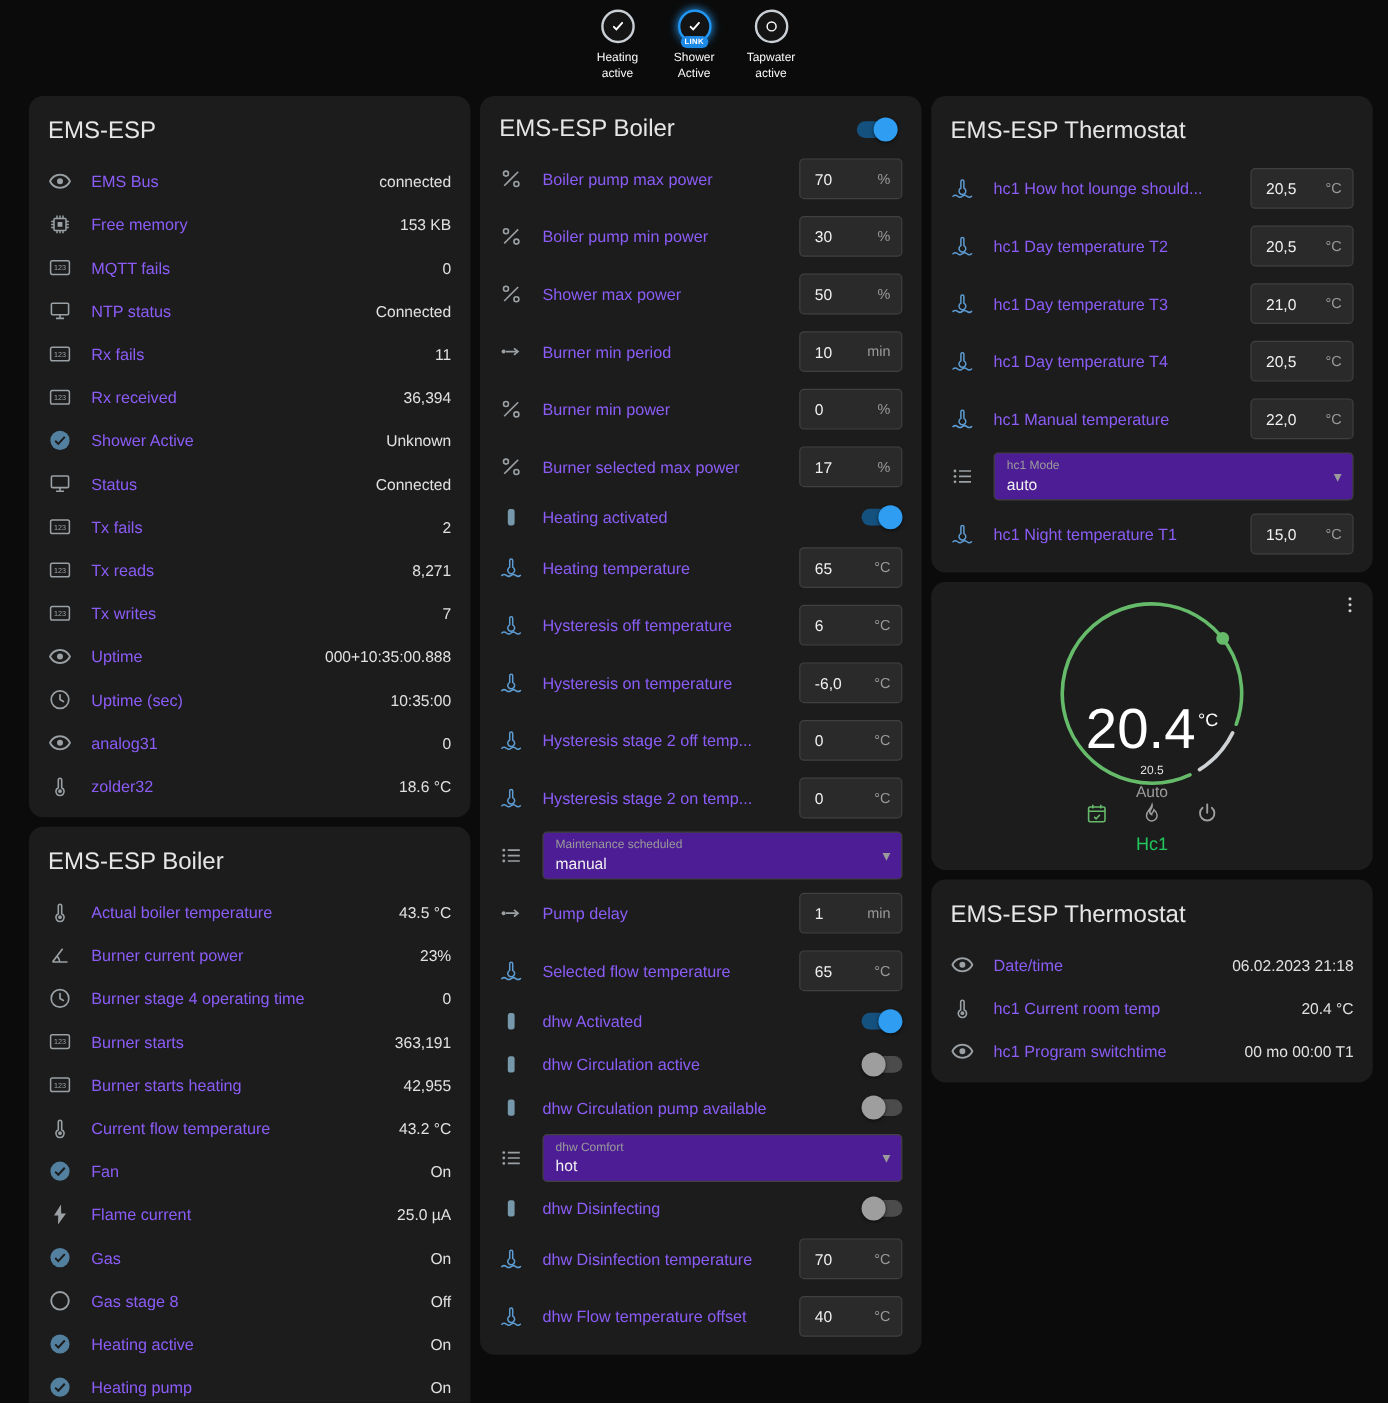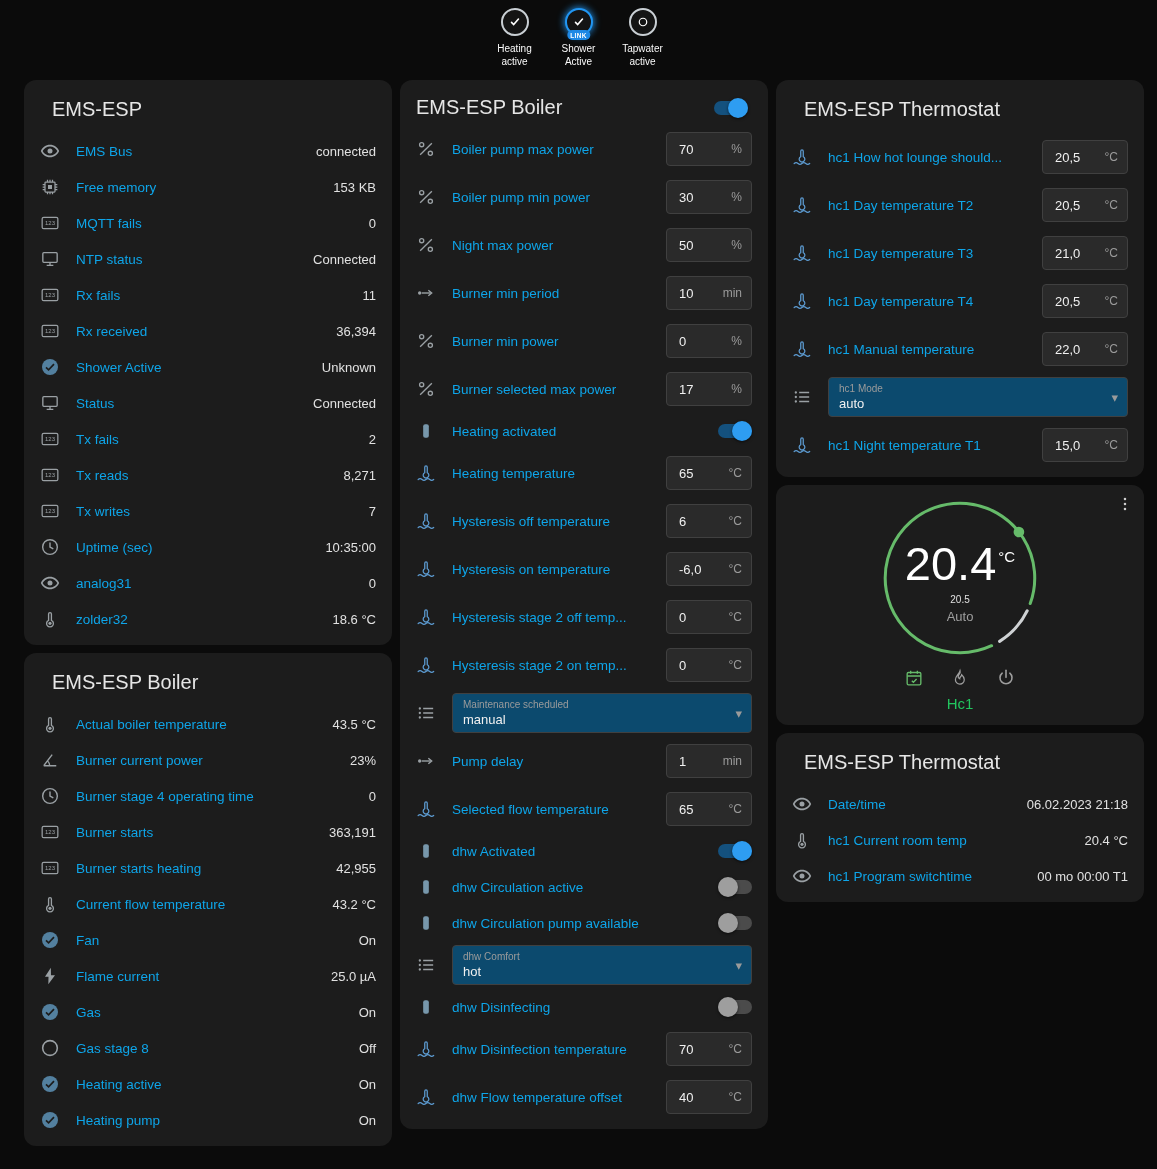--- a/index.html
+++ b/index.html
@@ -11,58 +11,58 @@
   .badge-circle{width:28px;height:28px;border-radius:50%;border:2px solid #c9cfd4;position:relative;display:flex;align-items:center;justify-content:center;box-sizing:border-box;background:#141414;}
   .badge-circle .icon svg{width:16px;height:16px;}
   .badge.active .badge-circle{border-color:#2196f3;box-shadow:0 0 7px 1px rgba(33,150,243,.85);}
   .link-chip{position:absolute;bottom:-6px;left:50%;transform:translateX(-50%);background:#1e88e5;color:#fff;font-size:6.5px;font-weight:700;letter-spacing:.3px;padding:1.5px 3.5px;border-radius:5px;}
   .badge-label{font-size:10px;line-height:1.3;color:#fafafa;text-align:center;}
 
   
   .columns{display:flex;gap:8px;padding:8px 14px 0 24px;align-items:flex-start;box-sizing:border-box;}
   .col{width:368px;min-width:368px;display:flex;flex-direction:column;gap:8px;}
   .card{background:#1c1c1c;border-radius:12px;padding-bottom:8px;}
-  .card-title{font-size:20px;font-weight:400;color:#e6e6e6;padding:18px 28px 12px;}
+  .card-title{font-size:20px;font-weight:400;color:#e6e6e6;padding:18px 16px 12px;}
   .card-head{display:flex;align-items:center;justify-content:space-between;padding:16px 20px 6px 16px;}
   .card-head .card-title{padding:0;}
 
   
   .rows{padding:0 16px;}
   .row{display:flex;align-items:center;gap:16px;min-height:36px;}
   .row-number,.row-select{min-height:48px;}
   .row-toggle{min-height:36px;}
   .icon{color:#9aa0a4;display:inline-flex;flex:0 0 auto;}
   .icon svg{width:20px;height:20px;display:block;}
   .icon-thermo-water{color:#5d9cd3;}
   .icon-check-circle{color:#53809f;}
   .icon-module{color:#7797ab;}
-  .label{flex:1;font-size:13.5px;color:#0ea5e9;white-space:nowrap;overflow:hidden;text-overflow:ellipsis;}
+  .label{flex:1;font-size:13.5px;color:#8b5cf6;white-space:nowrap;overflow:hidden;text-overflow:ellipsis;}
   .value{font-size:13px;color:#e1e1e1;white-space:nowrap;}
 
   .numbox{min-width:86px;background:#2a2a2a;border:1px solid #404040;border-radius:4px;height:34px;display:flex;align-items:center;justify-content:space-between;gap:10px;padding:0 9px 0 12px;box-sizing:border-box;}
   .num-value{font-size:13px;color:#f0f0f0;}
   .num-unit{font-size:12px;color:#9b9b9b;}
 
   .switch{width:34px;height:14px;border-radius:7px;background:#4b4b4b;position:relative;flex:0 0 auto;cursor:pointer;}
   .switch .thumb{position:absolute;top:-3px;left:0;width:20px;height:20px;border-radius:50%;background:#9e9e9e;box-shadow:0 1px 3px rgba(0,0,0,.6);}
   .switch.on{background:#14517e;}
   .switch.on .thumb{left:14px;background:#2e9df2;}
 
-  .select-box{flex:1;position:relative;background:#0c4a6e;border:1px solid #404040;border-radius:4px;height:40px;box-sizing:border-box;display:flex;flex-direction:column;justify-content:center;gap:2px;padding:0 26px 0 10px;}
+  .select-box{flex:1;position:relative;background:#4c1d95;border:1px solid #404040;border-radius:4px;height:40px;box-sizing:border-box;display:flex;flex-direction:column;justify-content:center;gap:2px;padding:0 26px 0 10px;}
   .select-label{font-size:10px;color:#9b9b9b;}
   .select-value{font-size:13px;color:#f0f0f0;}
   .caret{position:absolute;right:9px;top:50%;transform:translateY(-50%);color:#9b9b9b;font-size:13px;}
 
   
   .dial-card{position:relative;height:240px;box-sizing:border-box;padding:8px 12px;display:flex;flex-direction:column;align-items:center;}
   .menu-dots{position:absolute;top:10px;right:10px;color:#cfcfcf;cursor:pointer;}
   .menu-dots svg{width:18px;height:18px;}
   .dial-wrap{position:relative;width:180px;height:172px;margin-top:2px;}
   .dial-ring{width:178px;height:178px;position:absolute;top:-6px;left:1px;}
-  .dial-text{position:absolute;inset:0;display:flex;flex-direction:column;align-items:center;justify-content:center;padding-top:2px;}
+  .dial-text{position:absolute;inset:0;display:flex;flex-direction:column;align-items:center;justify-content:flex-end;padding-top:2px;}
   .dial-temp{font-size:47px;color:#fff;line-height:1;}
   .dial-unit{font-size:15px;color:#fff;vertical-align:18px;margin-left:2px;}
   .dial-target{font-size:10px;color:#e0e0e0;margin-top:7px;}
   .dial-mode{font-size:13px;color:#9e9e9e;margin-top:4px;}
   .dial-actions{display:flex;gap:26px;margin-top:1px;}
   .dial-actions .icon{color:#9e9e9e;cursor:pointer;}
   .dial-actions .icon.green{color:#66bb6a;}
   .dial-name{font-size:15px;color:#22c55e;margin-top:7px;}
 </style>
 </head>
@@ -218,20 +218,29 @@
             <span class="icon icon-counter">
               <svg viewBox="0 0 24 24">
                 <rect x="2.6" y="5.2" width="18.8" height="13.6" rx="1.8" fill="none" stroke="currentColor" stroke-width="1.5"></rect>
                 <text x="12" y="14.8" font-size="7.2" text-anchor="middle" fill="currentColor" stroke="none">123</text>
               </svg>
             </span>
             <span class="label">Tx writes</span>
             <span class="value">7</span>
           </div>
           <div class="row row-sensor">
+            <span class="icon icon-eye">
+              <svg viewBox="0 0 24 24">
+                <path fill="currentColor" d="M12,9A3,3 0 0,1 15,12A3,3 0 0,1 12,15A3,3 0 0,1 9,12A3,3 0 0,1 12,9M12,4.5C17,4.5 21.27,7.61 23,12C21.27,16.39 17,19.5 12,19.5C7,19.5 2.73,16.39 1,12C2.73,7.61 7,4.5 12,4.5M3.18,12C4.83,15.36 8.24,17.5 12,17.5C15.76,17.5 19.17,15.36 20.82,12C19.17,8.64 15.76,6.5 12,6.5C8.24,6.5 4.83,8.64 3.18,12Z"></path>
+              </svg>
+            </span>
+            <span class="label">Uptime</span>
+            <span class="value">000+10:35:00.888</span>
+          </div>
+          <div class="row row-sensor">
             <span class="icon icon-clock">
               <svg viewBox="0 0 24 24">
                 <circle cx="12" cy="12" r="8.8" fill="none" stroke="currentColor" stroke-width="1.7"></circle>
                 <path d="M12 7.2V12l3.4 2" fill="none" stroke="currentColor" stroke-width="1.7" stroke-linecap="round"></path>
               </svg>
             </span>
             <span class="label">Uptime (sec)</span>
             <span class="value">10:35:00</span>
           </div>
           <div class="row row-sensor">
@@ -418,21 +427,21 @@
             </div>
           </div>
           <div class="row row-number">
             <span class="icon icon-percent">
               <svg viewBox="0 0 24 24">
                 <circle cx="6.8" cy="6.8" r="2.5" fill="none" stroke="currentColor" stroke-width="1.6"></circle>
                 <circle cx="17.2" cy="17.2" r="2.5" fill="none" stroke="currentColor" stroke-width="1.6"></circle>
                 <path d="M19 5 5 19" stroke="currentColor" stroke-width="1.6"></path>
               </svg>
             </span>
-            <span class="label">Night max power</span>
+            <span class="label">Shower max power</span>
             <div class="numbox">
               <span class="num-value">50</span>
               <span class="num-unit">%</span>
             </div>
           </div>
           <div class="row row-number">
             <span class="icon icon-ray">
               <svg viewBox="0 0 24 24">
                 <circle cx="4.4" cy="12" r="2" fill="currentColor"></circle>
                 <path d="M6.8 12h11" stroke="currentColor" stroke-width="1.7" fill="none"></path>

